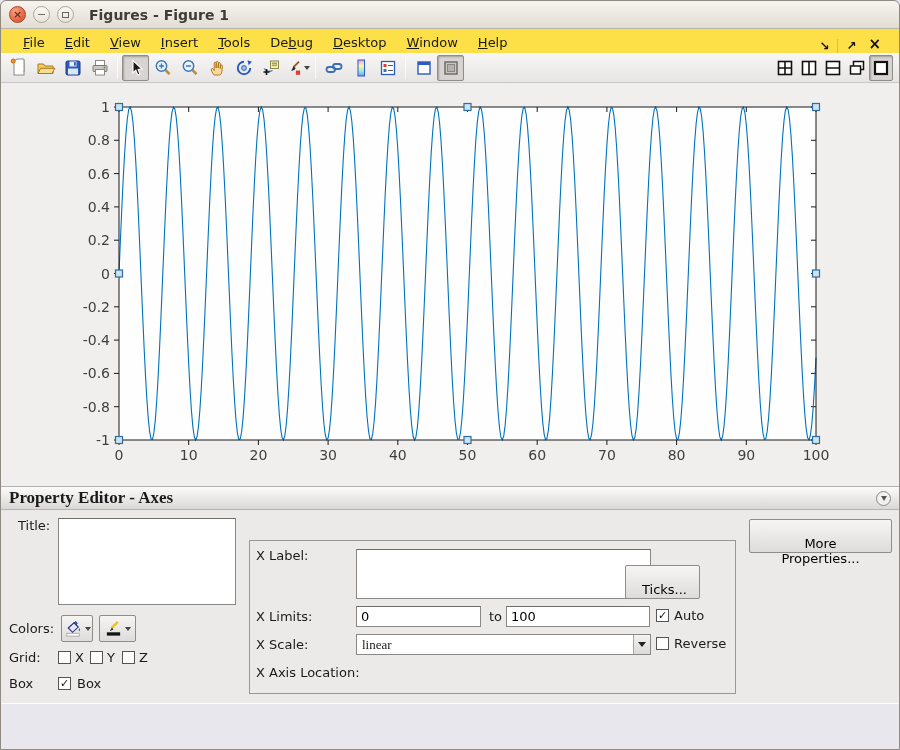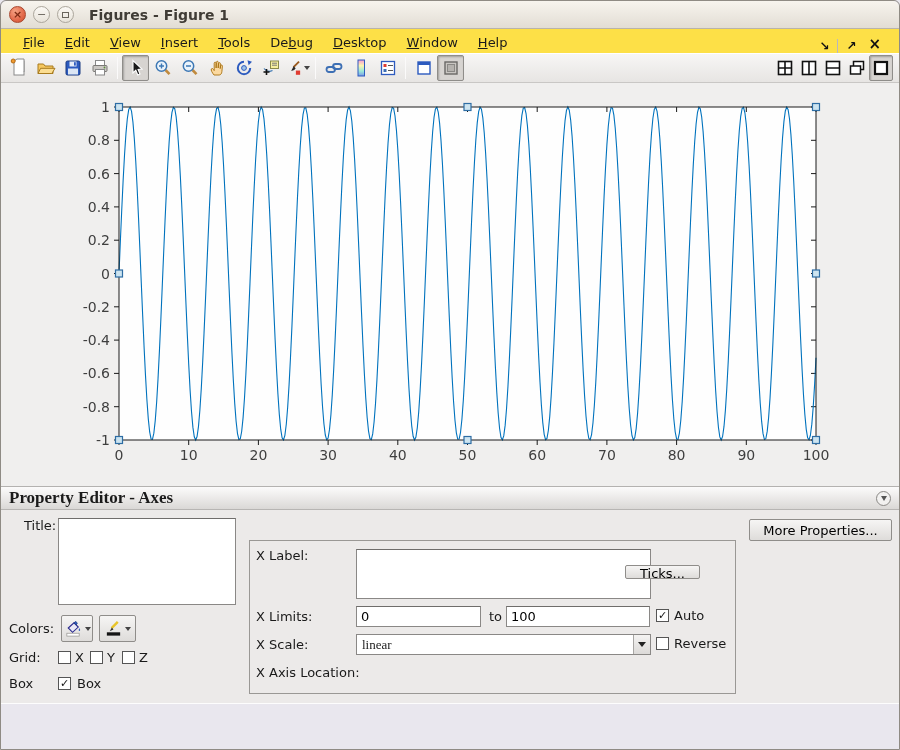--- a/index.html
+++ b/index.html
@@ -53,21 +53,21 @@
   .pe-collapse .tri { width:0; height:0; border-left:3.5px solid transparent; border-right:3.5px solid transparent; border-top:5px solid #555; }
   .pe-body { position:relative; flex:1; font-size:13px; }
   .pe-label { position:absolute; color:#1a1a1a; }
   textarea.pe-area { position:absolute; background:#fff; border:1px solid #8a8886; border-top-color:#6f6d6b; resize:none; font-family:"DejaVu Sans",sans-serif; font-size:13px; padding:2px; }
   input.pe-input { position:absolute; background:#fff; border:1px solid #8a8886; border-top-color:#6f6d6b; font-family:"DejaVu Sans",sans-serif; font-size:13px; padding:1px 4px; height:21px; }
   .pe-dropdown { position:absolute; height:21px; background:#fff; border:1px solid #8a8886; display:flex; align-items:center; }
   .pe-dropdown .dd-value { flex:1; padding:0 5px;font-family:Liberation Serif, serif; }
   .pe-dropdown .dd-btn { width:17px; height:100%; background:linear-gradient(#f4f3f2,#dcdad8); border-left:1px solid #a8a6a4; display:flex; align-items:center; justify-content:center; }
   .pe-dropdown .dd-arrow { width:0; height:0; border-left:4px solid transparent; border-right:4px solid transparent; border-top:5px solid #222; }
   .cb { position:absolute; width:13px; height:13px; background:#fff; border:1px solid #555; font-size:11px; line-height:11px; text-align:center; color:#111; font-weight:bold; }
-  .win-btn { position:absolute; background:linear-gradient(#f6f5f4,#dedcda); border:1px solid #8f8d8a; border-radius:2px; font-family:"DejaVu Sans",sans-serif; font-size:13px; padding:0; }
+  .win-btn { position:absolute; background:linear-gradient(#f6f5f4,#dedcda); border:1px solid #8f8d8a; border-radius:2px; font-family:"DejaVu Sans",sans-serif; font-size:13px; padding:16px; }
   .pe-panel { position:absolute; left:248px; top:30px; width:487px; height:154px; border:1px solid #9a9895; background:#eceae9; }
   .pe-tabs { position:absolute; left:252px; top:12px; height:19px; display:flex; z-index:2; }
   .pe-tab { padding:1px 9px 2px; border:1px solid #9a9895; border-bottom:none; border-radius:4px 4px 0 0; margin-right:3px; background:#dedcda; font-size:13px; }
   .pe-tab.active { background:#eceae9; position:relative; }
   .pe-tab.active::after { content:""; position:absolute; left:0; right:0; bottom:-1px; height:2px; background:#eceae9; }
   .color-btn { position:absolute; top:105px; height:27px; background:linear-gradient(#f6f5f4,#dedcda); border:1px solid #8f8d8a; border-radius:2px; display:flex; align-items:center; justify-content:center; }
   .color-btn svg { width:19px; height:19px; }
 
   .bottom-strip { flex:1; background:#e9e7ee; border-top:1px solid #fdfdfd; }
 </style>
@@ -351,21 +351,21 @@
     <div class="pe-header">
       <span class="pe-title">Property Editor - Axes</span>
       <span class="spacer"></span>
       <span class="pe-collapse">
           <span class="tri"></span>
         </span>
     </div>
 
     <div class="pe-body">
 
-      <span class="pe-label" style="left:23px; top:8px;">Title:</span>
+      <span class="pe-label" style="left:17px; top:8px;">Title:</span>
       <textarea class="pe-area" style="left: 57px; top: 8px; width: 178px; height: 87px;" value=""></textarea>
 
       <span class="pe-label" style="left:8px; top:111px;">Colors:</span>
       <span class="color-btn" style="left:60px; width:32px;">
         <svg viewBox="0 0 20 20">
           <rect x="3" y="15" width="13" height="3" fill="#fff" stroke="#9a9895" stroke-width="0.8"></rect>
           <path d="M4.5 9.5 L10.5 4 L15 8.5 L9 14 Z" fill="#e9e9f6" stroke="#2d2d8f" stroke-width="1.2"></path>
           <path d="M10.5 4 L12.5 2.5 L14 4.5 L12.8 6.3 Z" fill="#2d5bbf" stroke="#1a3a80" stroke-width="0.8"></path>
           <path d="M16.2 9.5 c1 1.7 1 3.1 0 3.1 s-1-1.4 0-3.1 z" fill="#2d5bbf"></path>
         </svg>

